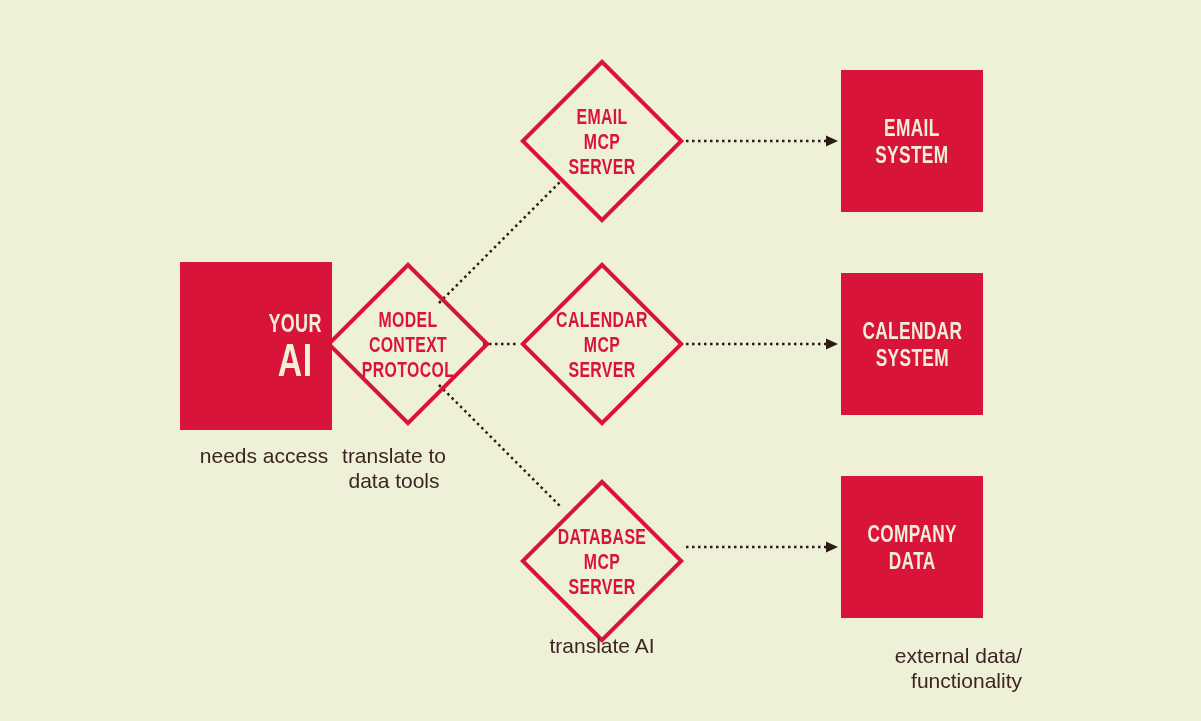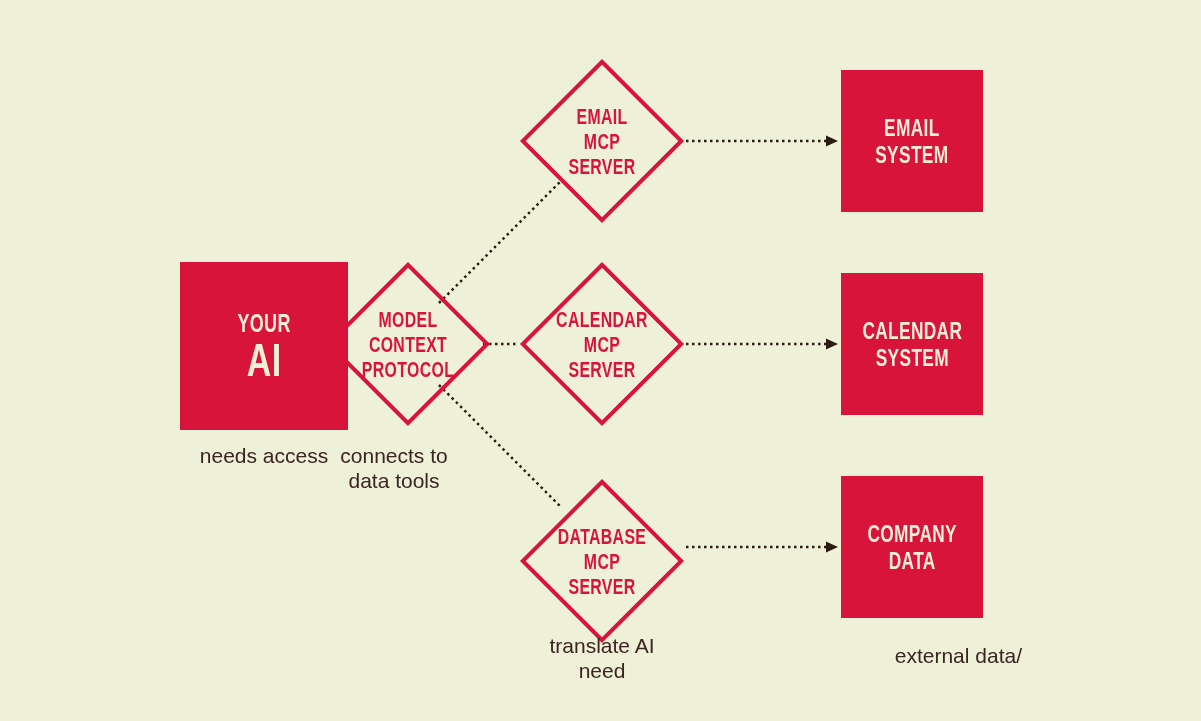--- a/index.html
+++ b/index.html
@@ -85,27 +85,27 @@
     font-weight: 700;
     font-size: 24px;
     line-height: 27px;
     letter-spacing: 0.5px;
     text-align: center;
     white-space: nowrap;
   }
   .aibox {
     position: absolute;
     left: 180px; top: 262px;
-    width: 168px;
+    width: 152px;
     height: 168px;
     background: var(--red);
     z-index: 5;
     display: flex;
     align-items: center;
-    justify-content: center;
+    justify-content: flex-end;
   }
   .aibox .label {
     display: flex;
     flex-direction: column;
     align-items: center;
     transform: scaleX(0.72);
     transform-origin: center;
     color: var(--box-text);
     font-weight: 700;
     letter-spacing: 0.5px;
@@ -211,24 +211,24 @@
     <div class="label">
       <span>COMPANY</span>
       <span>DATA</span>
     </div>
   </div>
 
   <div class="caption" style="left:154px; top:443px;">
     <span>needs access</span>
   </div>
   <div class="caption" style="left:284px; top:443px;">
-    <span>connects to</span>
+    <span>translate to</span>
     <span>data tools</span>
   </div>
   <div class="caption" style="left:492px; top:633px;">
     <span>translate AI</span>
-    <span>need</span>
   </div>
   <div class="caption" style="left:802px; top:643px;text-align:right;">
     <span>external data/</span>
+    <span>functionality</span>
   </div>
 
 </div>
 
 </body></html>

